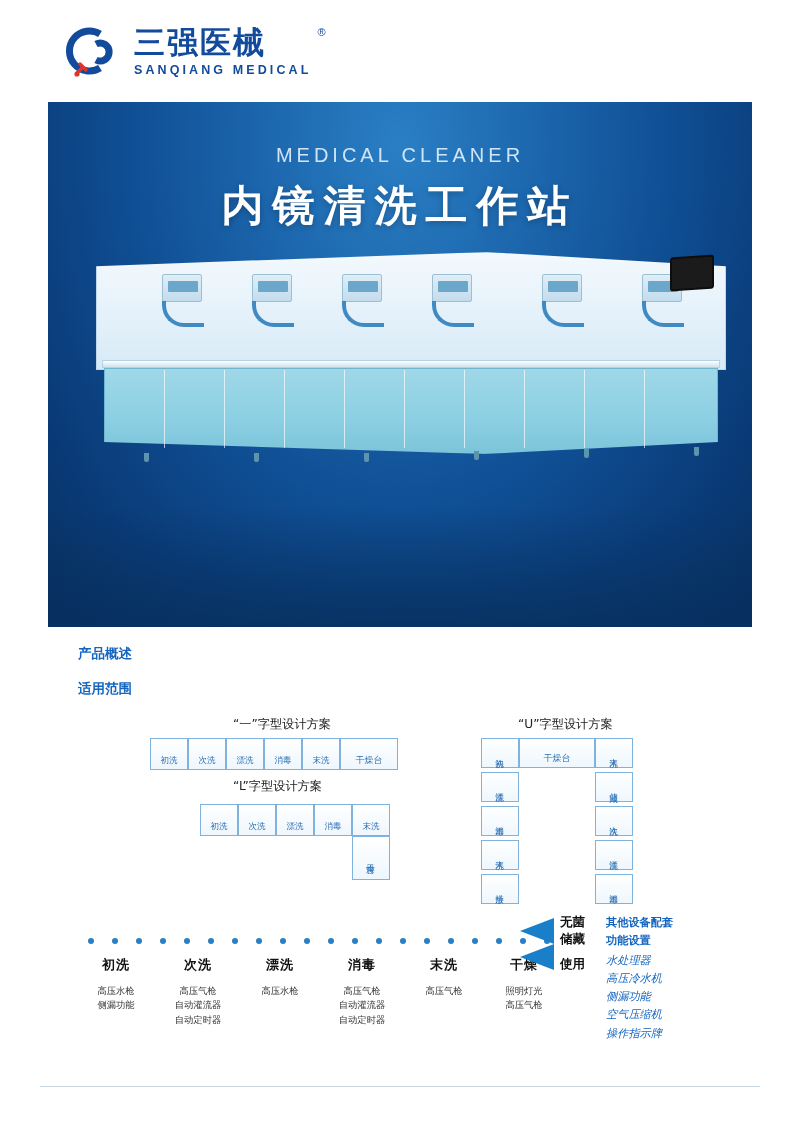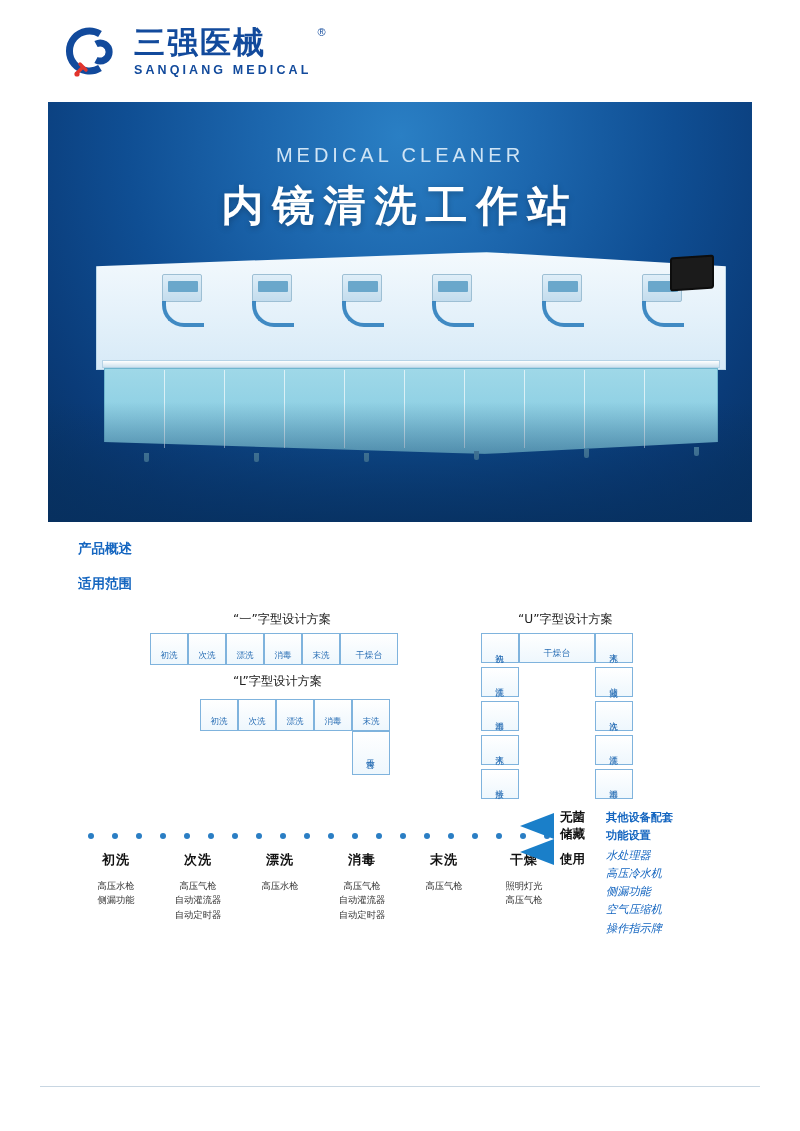--- a/index.html
+++ b/index.html
@@ -39,21 +39,21 @@
     color: #124a9c;
     letter-spacing: 3.1px;
     font-weight: bold;
     margin-top: 4px;
   }
 
   
   .hero {
     position: relative;
     margin: 0 48px;
-    height: 420px;
+    height: 525px;
     background:
       radial-gradient(ellipse at 50% 8%, #2a7fc4 0%, #1c66ad 28%, #0f4e93 55%, #0a3b78 80%, #07305f 100%);
     overflow: hidden;
   }
   .hero::after {
     content: "";
     position: absolute;
     left: 0; right: 0; bottom: 0;
     height: 120px;
     background: linear-gradient(to bottom, rgba(10,60,120,0) 0%, rgba(7,48,95,0.85) 100%);

